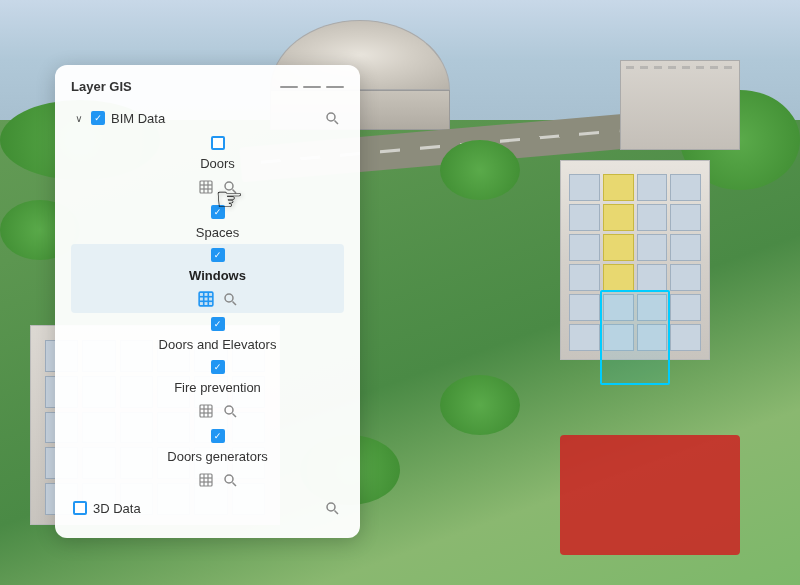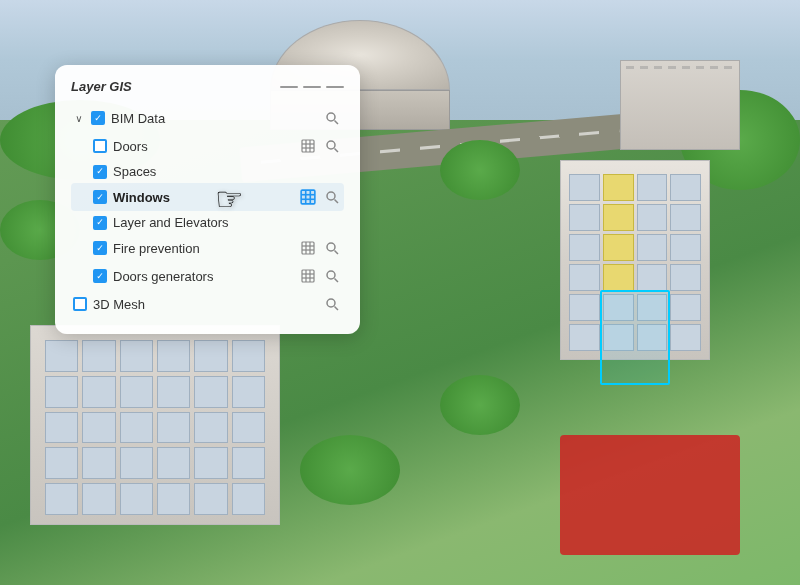--- a/index.html
+++ b/index.html
@@ -139,21 +139,20 @@
       border-radius: 12px;
       padding: 14px 16px 16px 16px;
       box-shadow: 0 4px 20px rgba(0,0,0,0.2);
     }
 
     .panel-header {
       display: flex;
       align-items: center;
       margin-bottom: 10px;
       gap: 12px;
-      font-style: italic;
     }
     .panel-title {
       font-size: 13px;
       font-weight: 600;
       color: #333;
       flex: 1;
     }
     .panel-dashes {
       display: flex;
       gap: 5px;
@@ -174,21 +173,21 @@
       align-items: center;
       padding: 4px 2px;
       gap: 6px;
       cursor: pointer;
       border-radius: 4px;
       position: relative;
     }
     .layer-item.active { background: rgba(30,120,220,0.08); }
 
     .layer-item.parent { padding-left: 2px; }
-    .layer-item.child { padding-left: 22px; }
+    .layer-item.child { padding-left: 22px; flex-direction: column; }
 
     .chevron {
       width: 12px; height: 12px;
       display: flex; align-items: center; justify-content: center;
       color: #555;
       font-size: 10px;
       flex-shrink: 0;
     }
 
     .checkbox {
@@ -419,21 +418,21 @@
           <svg width="14" height="14" viewBox="0 0 14 14" fill="none" stroke="#888" stroke-width="1.5">
             <circle cx="6" cy="6" r="4"></circle>
             <line x1="9.5" y1="9.5" x2="13" y2="13"></line>
           </svg>
         </span>
       </div>
     </li>
 
     <li class="layer-item child">
       <div class="checkbox"></div>
-      <span class="layer-label">Layer and Elevators</span>
+      <span class="layer-label">Doors and Elevators</span>
     </li>
 
     <li class="layer-item child">
       <div class="checkbox"></div>
       <span class="layer-label">Fire prevention</span>
       <div class="layer-icons">
         <span class="icon-btn">
           <svg width="14" height="14" viewBox="0 0 14 14" fill="none" stroke="#888" stroke-width="1.2">
             <rect x="1" y="1" width="12" height="12" rx="1"></rect>
             <line x1="1" y1="5" x2="13" y2="5"></line>
@@ -468,21 +467,21 @@
           <svg width="14" height="14" viewBox="0 0 14 14" fill="none" stroke="#888" stroke-width="1.5">
             <circle cx="6" cy="6" r="4"></circle>
             <line x1="9.5" y1="9.5" x2="13" y2="13"></line>
           </svg>
         </span>
       </div>
     </li>
 
     <li class="layer-item parent" style="padding-left:2px;">
       <div class="checkbox unchecked"></div>
-      <span class="layer-label">3D Mesh</span>
+      <span class="layer-label">3D Data</span>
       <div class="layer-icons">
         <span class="icon-btn">
           <svg width="14" height="14" viewBox="0 0 14 14" fill="none" stroke="#888" stroke-width="1.5">
             <circle cx="6" cy="6" r="4"></circle>
             <line x1="9.5" y1="9.5" x2="13" y2="13"></line>
           </svg>
         </span>
       </div>
     </li>
 

